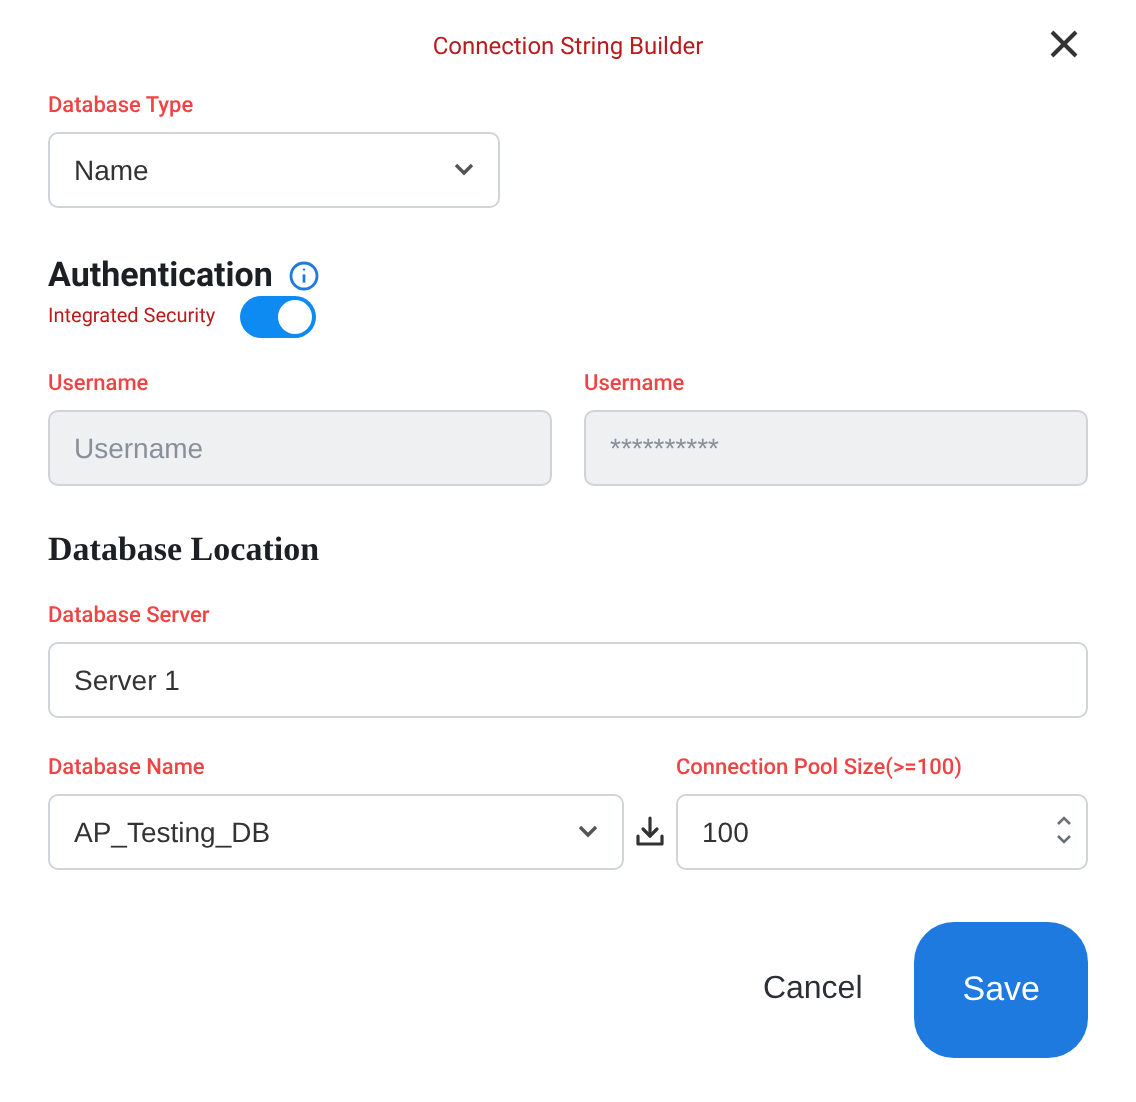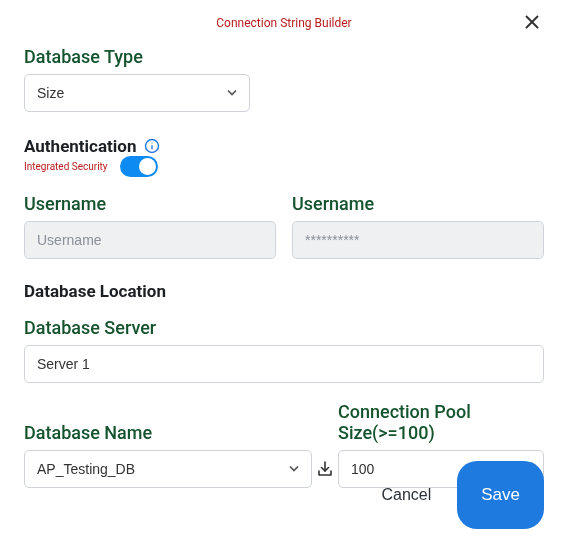--- a/index.html
+++ b/index.html
@@ -32,22 +32,22 @@
     right: 0px;
     top: -2px;
     cursor: pointer;
     color: #333;
     padding: 4px;
   }
   .close-btn svg {
     display: block;
   }
   .field-label {
-    font-size: 18px;
-    color: #14532d;
+    font-size: 11px;
+    color: #ef4444;
     margin-bottom: 7px;
     display: block;
     font-weight: 500;
   }
   .section-title {
     font-size: 17px;
     font-weight: 700;
     color: #1c1f24;
     display: flex;
     align-items: center;
@@ -127,20 +127,21 @@
   }
   .credentials-row {
     display: flex;
     gap: 16px;
   }
   .credentials-row .col {
     flex: 1;
   }
   .location-section .section-title {
     margin-bottom: 16px;
+    font-family: Liberation Serif, serif;
   }
   .server-group {
     margin-bottom: 18px;
   }
   .db-row {
     display: flex;
     gap: 0;
     align-items: flex-end;
   }
   .db-name-col {
@@ -218,21 +219,21 @@
         <line x1="2" y1="2" x2="14" y2="14"></line>
         <line x1="14" y1="2" x2="2" y2="14"></line>
       </svg>
     </div>
   </div>
 
   <div class="db-type-group">
     <label class="field-label">Database Type</label>
     <div class="select-wrap db-type-select">
       <button class="select-box" type="button">
-        <span>Size</span>
+        <span>Name</span>
       </button>
       <span class="chevron">
         <svg width="12" height="12" viewBox="0 0 12 12" fill="none" stroke="currentColor" stroke-width="1.7">
           <polyline points="2,4 6,8 10,4"></polyline>
         </svg>
       </span>
     </div>
   </div>
 
   <div class="auth-section">

